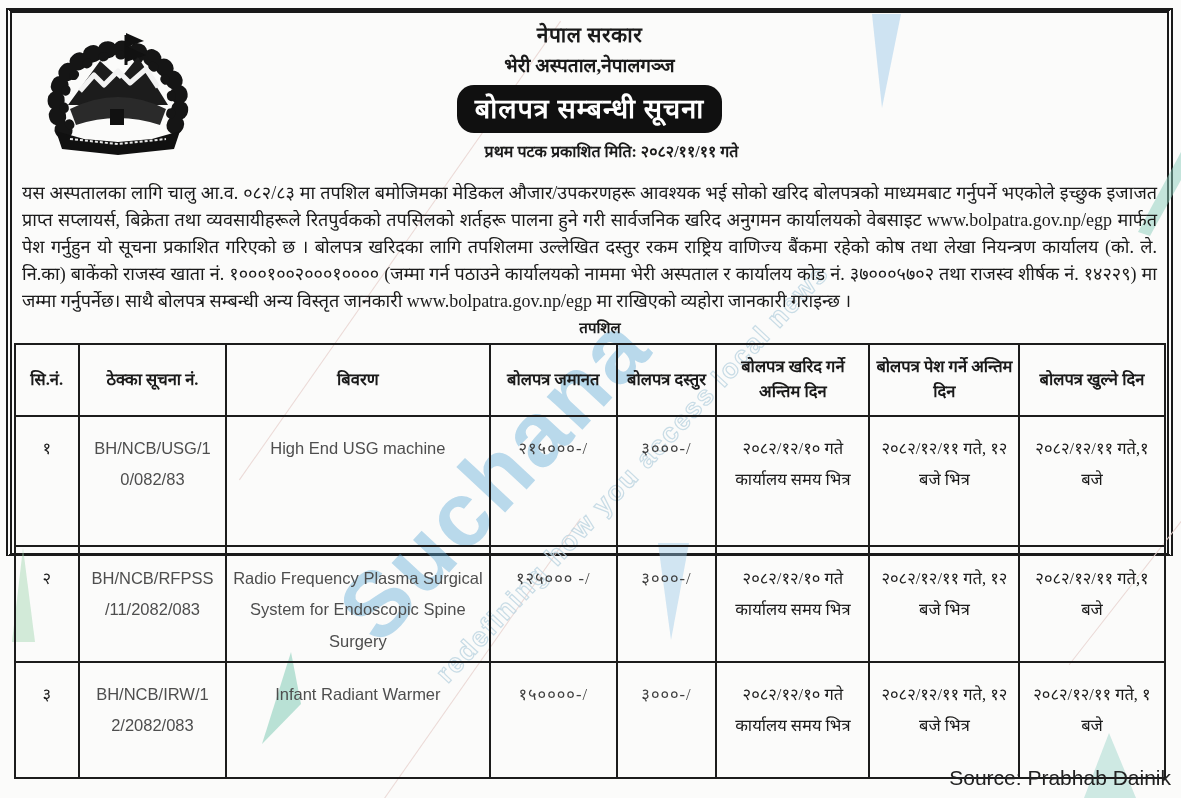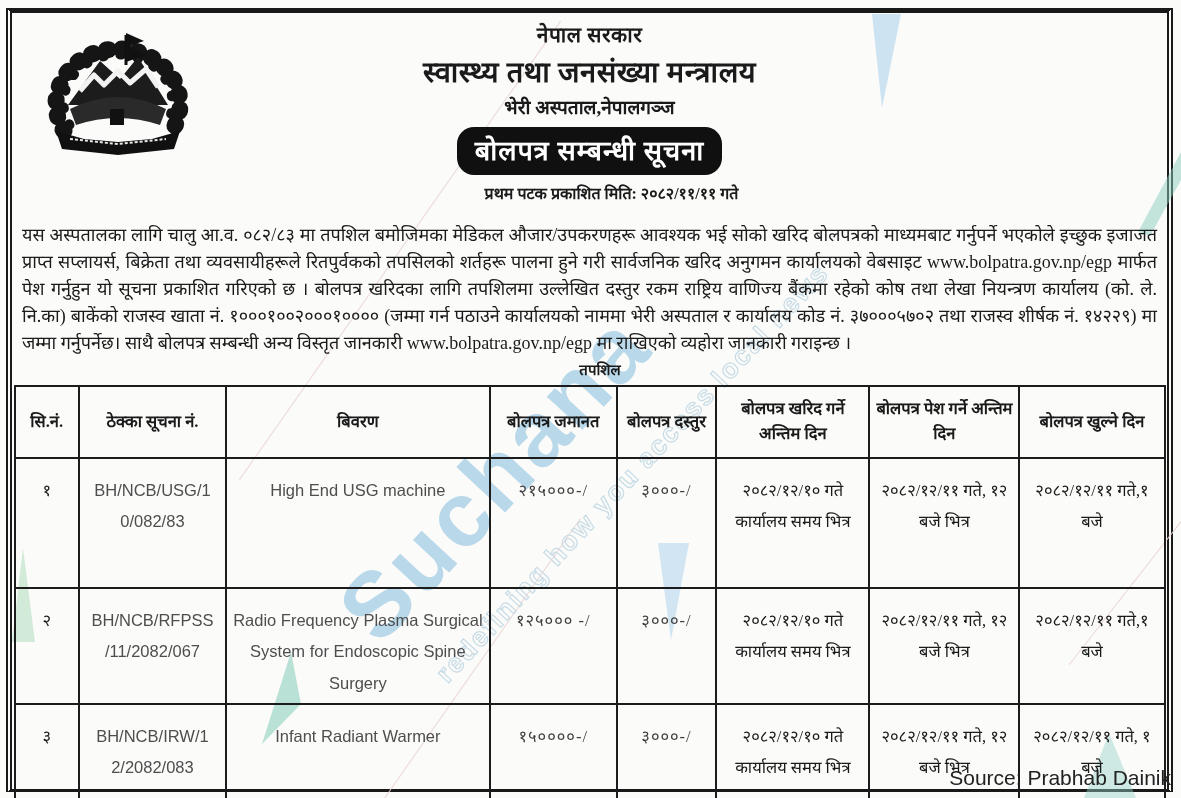--- a/index.html
+++ b/index.html
@@ -2,21 +2,21 @@
 <html><head>
 <meta charset="utf-8">
 <style>
   html,body{margin:0;padding:0;}
   body{
     width:1181px;height:798px;position:relative;overflow:hidden;
     background:#fbfbfa;color:#1a1a1a;
     font-family:"Liberation Serif","DejaVu Serif",serif;
   }
   .frame{
-    position:absolute;left:6px;top:8px;width:1167px;height:784px;
+    position:absolute;left:6px;top:8px;width:1167px;height:548px;
     box-sizing:border-box;background:transparent;
     border-top:5px solid #191919;
     border-left:6px double #191919;
     border-right:6px double #191919;
     border-bottom:3px solid #191919;
   }
   
   .header{text-align:center;padding-top:7px;position:relative;z-index:3;}
   .gov-title{font-size:21px;font-weight:bold;letter-spacing:.5px;}
   .ministry-title{font-size:29px;font-weight:bold;margin-top:3px;letter-spacing:.5px;}
@@ -86,21 +86,20 @@
 
     <path d="M 36 96 Q 84 72 132 96 L 126 112 Q 84 98 42 112 Z" fill="#2a2a2a"></path>
     <rect x="76" y="96" width="14" height="16" fill="#111"></rect>
 
     <path d="M 22 118 L 50 126 L 84 129 L 118 126 L 146 118 L 140 136 L 84 142 L 28 136 Z" fill="#101010"></path>
     <path d="M 36 126 L 84 131 L 132 126" fill="none" stroke="#e8e8e8" stroke-width="2" stroke-dasharray="3 2"></path>
   </svg>
 
   <div class="header">
     <div class="gov-title">नेपाल सरकार</div>
-    <div class="ministry-title">स्वास्थ्य तथा जनसंख्या मन्त्रालय</div>
     <div class="office-title">भेरी अस्पताल,नेपालगञ्ज</div>
     <div><span class="notice-box">बोलपत्र सम्बन्धी सूचना</span></div>
     <div class="date-line">प्रथम पटक प्रकाशित मिति: २०८२/११/११ गते</div>
   </div>
 
   <div class="body-text">यस अस्पतालका लागि चालु आ.व. ०८२/८३ मा तपशिल बमोजिमका मेडिकल औजार/उपकरणहरू आवश्यक भई सोको खरिद बोलपत्रको माध्यमबाट गर्नुपर्ने भएकोले इच्छुक इजाजत प्राप्त सप्लायर्स, बिक्रेता तथा व्यवसायीहरूले रितपुर्वकको तपसिलको शर्तहरू पालना हुने गरी सार्वजनिक खरिद अनुगमन कार्यालयको वेबसाइट www.bolpatra.gov.np/egp मार्फत पेश गर्नुहुन यो सूचना प्रकाशित गरिएको छ । बोलपत्र खरिदका लागि तपशिलमा उल्लेखित दस्तुर रकम राष्ट्रिय वाणिज्य बैंकमा रहेको कोष तथा लेखा नियन्त्रण  कार्यालय (को. ले. नि.का) बाकेंको राजस्व खाता नं. १०००१००२०००१०००० (जम्मा गर्न पठाउने कार्यालयको नाममा भेरी अस्पताल र कार्यालय कोड नं. ३७०००५७०२ तथा राजस्व शीर्षक नं. १४२२९) मा जम्मा गर्नुपर्नेछ। साथै बोलपत्र सम्बन्धी अन्य विस्तृत जानकारी www.bolpatra.gov.np/egp मा राखिएको व्यहोरा जानकारी गराइन्छ ।</div>
   <div class="details-label">तपशिल</div>
 
   <table class="tender">
     <colgroup>
@@ -131,21 +130,21 @@
         <td class="en">BH/NCB/USG/1 0/082/83</td>
         <td class="en">High End USG machine</td>
         <td class="amount">२१५०००-/</td>
         <td class="amount">३०००-/</td>
         <td>२०८२/१२/१० गते कार्यालय समय भित्र</td>
         <td>२०८२/१२/११ गते, १२ बजे भित्र</td>
         <td>२०८२/१२/११ गते,१ बजे</td>
       </tr>
       <tr class="r2">
         <td>२</td>
-        <td class="en">BH/NCB/RFPSS /11/2082/067</td>
+        <td class="en">BH/NCB/RFPSS /11/2082/083</td>
         <td class="en">Radio Frequency Plasma Surgical System for Endoscopic Spine Surgery</td>
         <td class="amount">१२५००० -/</td>
         <td class="amount">३०००-/</td>
         <td>२०८२/१२/१० गते कार्यालय समय भित्र</td>
         <td>२०८२/१२/११ गते, १२ बजे भित्र</td>
         <td>२०८२/१२/११ गते,१ बजे</td>
       </tr>
       <tr class="r3">
         <td>३</td>
         <td class="en">BH/NCB/IRW/1 2/2082/083</td>

